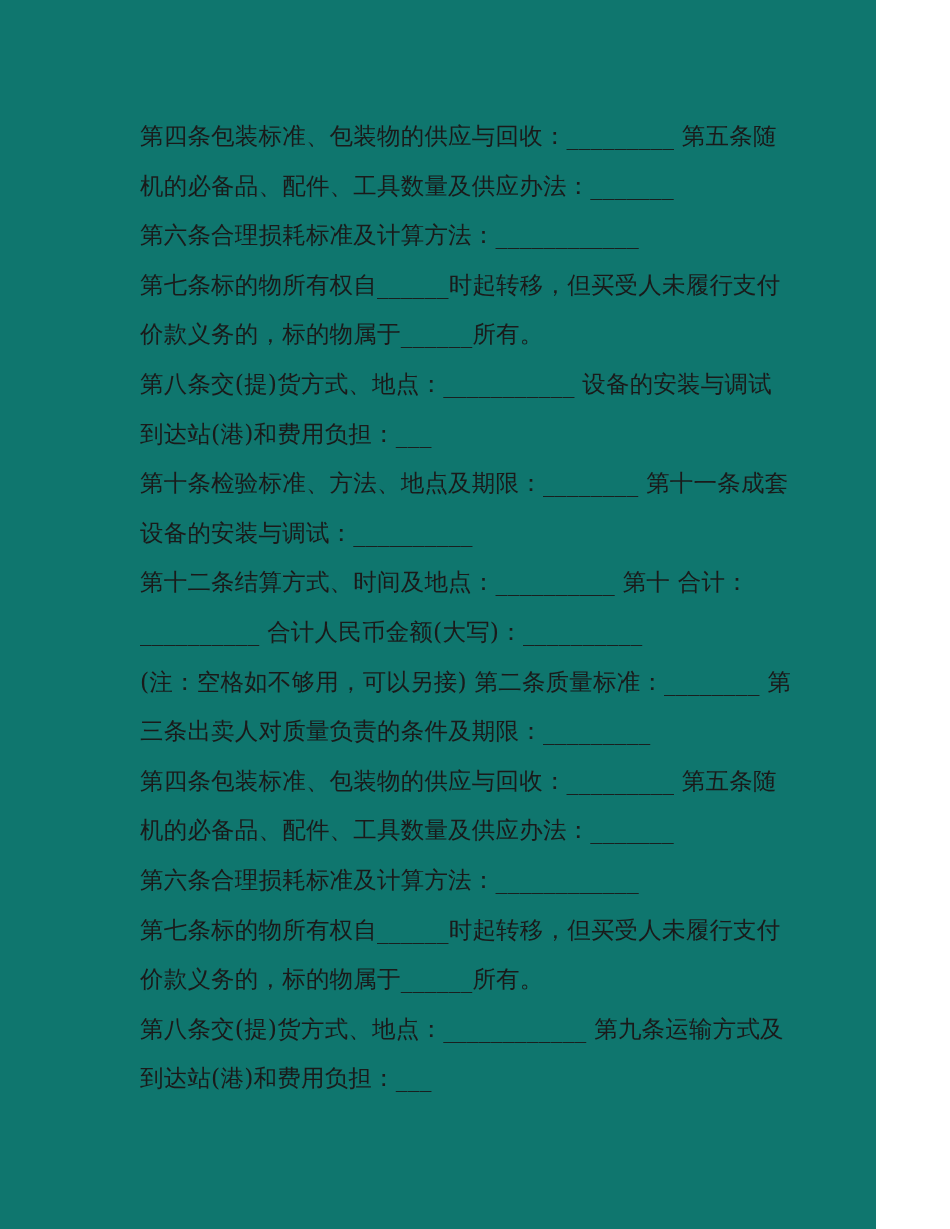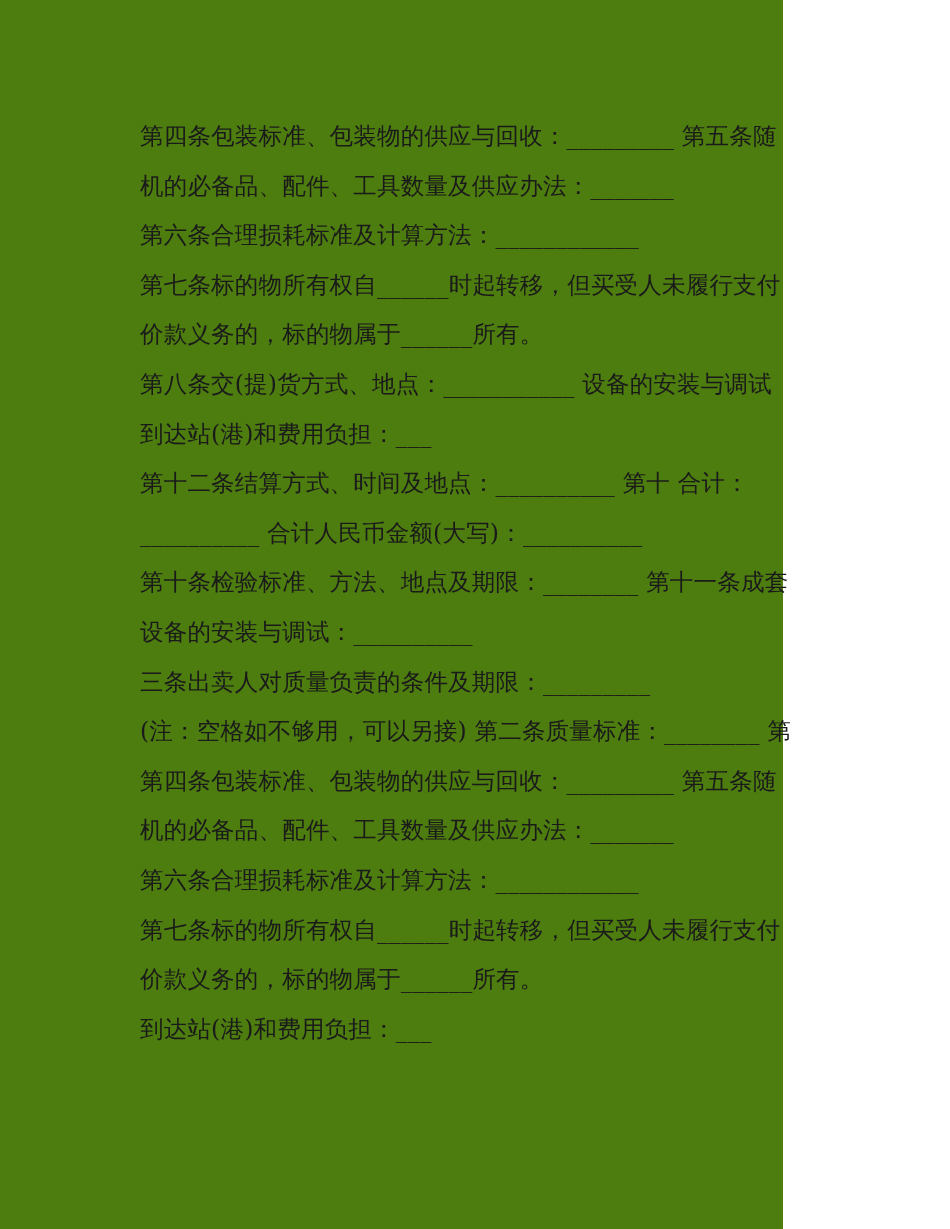--- a/index.html
+++ b/index.html
@@ -11,23 +11,23 @@
     background: #ffffff;
     width: 950px;
     height: 1229px;
     overflow: hidden;
     font-family: "DejaVu Serif", "Liberation Serif", serif;
     color: #1a1a1a;
   }
 
   .page {
     position: relative;
-    width: 783px;
+    width: 876px;
     height: 1229px;
-    background: #4d7c0f;
+    background: #0f766e;
     box-sizing: border-box;
     padding: 112px 140px 0 140px;
   }
 
   .doc-body {
     width: 672px;
   }
 
   .para {
     margin: 0;
@@ -67,46 +67,47 @@
       <div class="line">第七条标的物所有权自______时起转移，但买受人未履行支付</div>
       <div class="line">价款义务的，标的物属于______所有。</div>
     </div>
 
     <div class="para">
       <div class="line">第八条交(提)货方式、地点：___________ 设备的安装与调试</div>
       <div class="line">到达站(港)和费用负担：___</div>
     </div>
 
     <div class="para">
+      <div class="line">第十条检验标准、方法、地点及期限：________ 第十一条成套</div>
+      <div class="line">设备的安装与调试：__________</div>
+    </div>
+
+    <div class="para">
       <div class="line">第十二条结算方式、时间及地点：__________ 第十 合计：</div>
       <div class="line indent-blank">__________ 合计人民币金额(大写)：__________</div>
     </div>
 
     <div class="para">
-      <div class="line">第十条检验标准、方法、地点及期限：________ 第十一条成套</div>
-      <div class="line">设备的安装与调试：__________</div>
-    </div>
-
-    <div class="para">
+      <div class="line">(注：空格如不够用，可以另接) 第二条质量标准：________ 第</div>
       <div class="line">三条出卖人对质量负责的条件及期限：_________</div>
-      <div class="line">(注：空格如不够用，可以另接) 第二条质量标准：________ 第</div>
     </div>
 
     <div class="para">
       <div class="line">第四条包装标准、包装物的供应与回收：_________ 第五条随</div>
       <div class="line">机的必备品、配件、工具数量及供应办法：_______</div>
     </div>
 
     <div class="para">
       <div class="line">第六条合理损耗标准及计算方法：____________</div>
     </div>
 
     <div class="para">
       <div class="line">第七条标的物所有权自______时起转移，但买受人未履行支付</div>
       <div class="line">价款义务的，标的物属于______所有。</div>
     </div>
 
     <div class="para">
+      <div class="line">第八条交(提)货方式、地点：____________ 第九条运输方式及</div>
       <div class="line">到达站(港)和费用负担：___</div>
     </div>
 
   </div>
 </div>
 
 </body></html>

